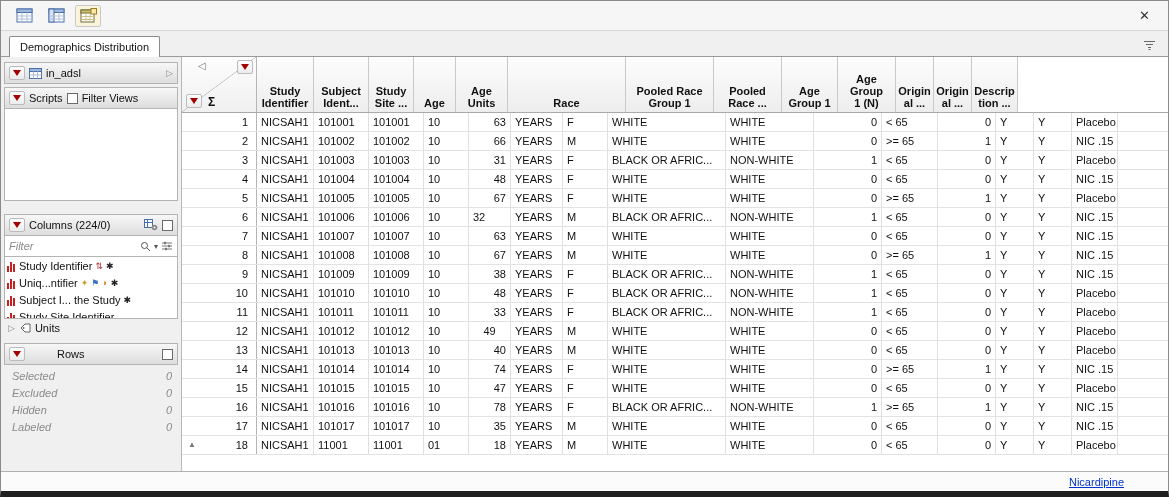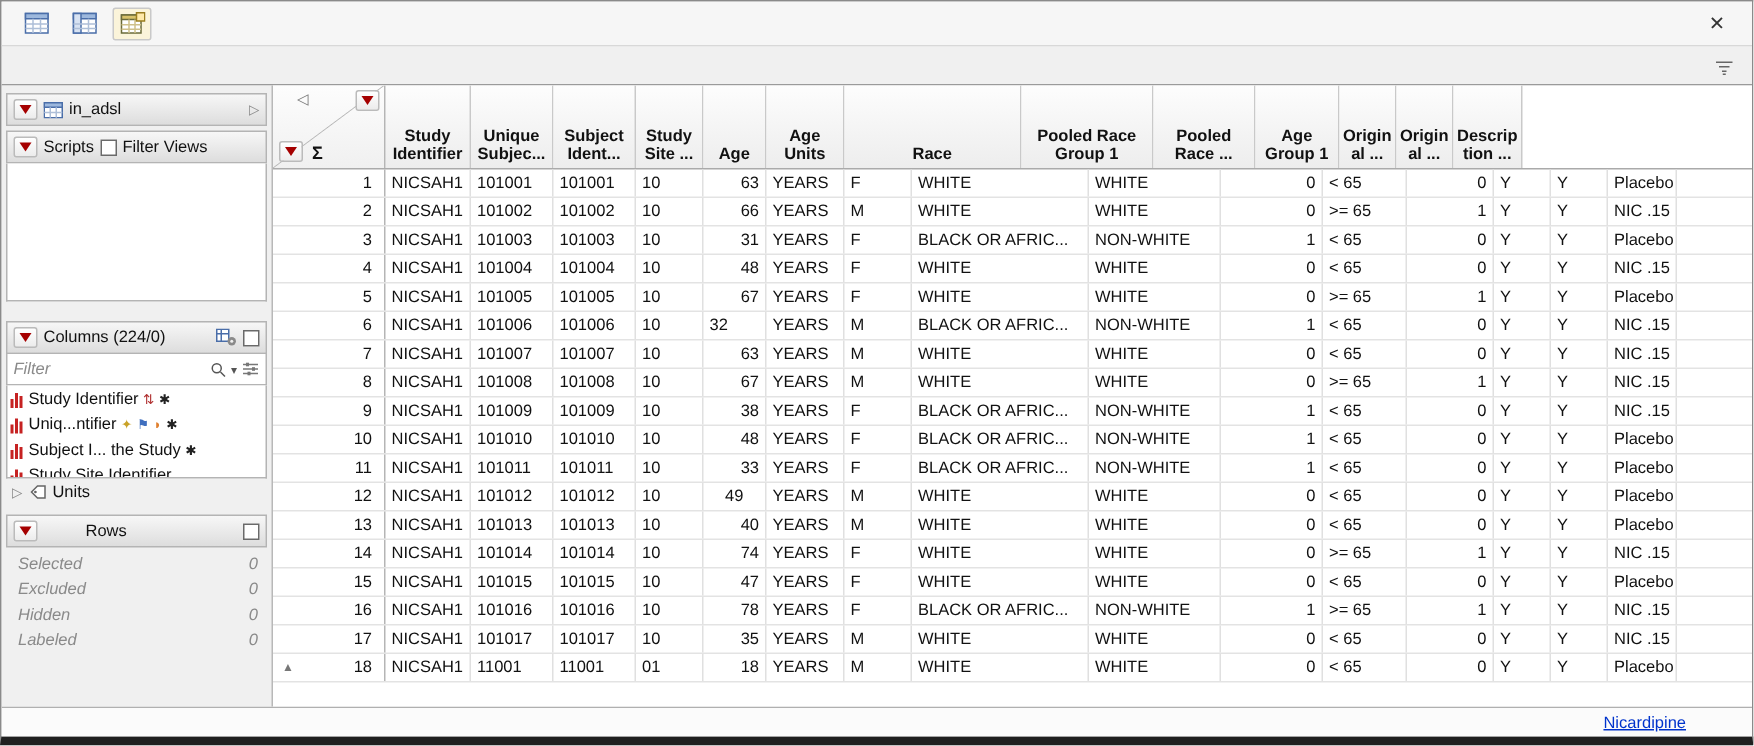--- a/index.html
+++ b/index.html
@@ -107,20 +107,21 @@
             <path d="M6 5v9 M10 5v9 M1 8.5h13 M1 11.5h13" stroke="#cfc08a" fill="none"></path>
             <rect x="11" y="0.5" width="5.5" height="5.5" fill="#ffe9a8" stroke="#9a7d1e"></rect>
           </svg>
       </span>
     </div>
     <div class="tb-spacer"></div>
     <div class="close-btn">✕</div>
   </div>
 
   <div class="tabrow">
+    <div class="tab">Demographics Distribution</div>
     <div class="tabrow-spacer"></div>
     <div class="tab-filter-icon">
       <svg width="13" height="11" viewBox="0 0 13 11">
           <path d="M1 1.5h11 M3 4.5h7 M5 7.5h3" stroke="#666" fill="none"></path>
           <path d="M5.5 9.5h2" stroke="#666"></path>
         </svg>
     </div>
   </div>
 
   <div class="content">
@@ -282,36 +283,36 @@
               <i class="tri"></i>
             </span>
           <span class="corner-rtri-bottom rtri-box">
               <i class="tri"></i>
             </span>
           <span class="corner-sigma">Σ</span>
         </div>
 
       <div class="hcell" style="width: 57px;">Study
 Identifier</div>
-          <div class="hcell" style="width: 55px;">Unique
-Subjec...</div>
           <div class="hcell" style="width: 55px;">Subject
 Ident...</div>
           <div class="hcell" style="width: 45px;">Study
 Site ...</div>
           <div class="hcell" style="width: 42px;">Age</div>
           <div class="hcell" style="width: 52px;">Age
 Units</div>
           <div class="hcell" style="width: 118px;">Race</div>
           <div class="hcell" style="width: 88px;">Pooled Race
 Group 1</div>
           <div class="hcell" style="width: 68px;">Pooled
 Race ...</div>
           <div class="hcell" style="width: 56px;">Age
 Group 1</div>
+          <div class="hcell" style="width: 58px;">Age Group
+1 (N)</div>
           <div class="hcell" style="width: 38px;">Origin
 al ...</div>
           <div class="hcell" style="width: 38px;">Origin
 al ...</div>
           <div class="hcell" style="width: 46px;">Descrip
 tion ...</div>
         </div>
       <div class="grid-body">
 
       <div class="grow">

